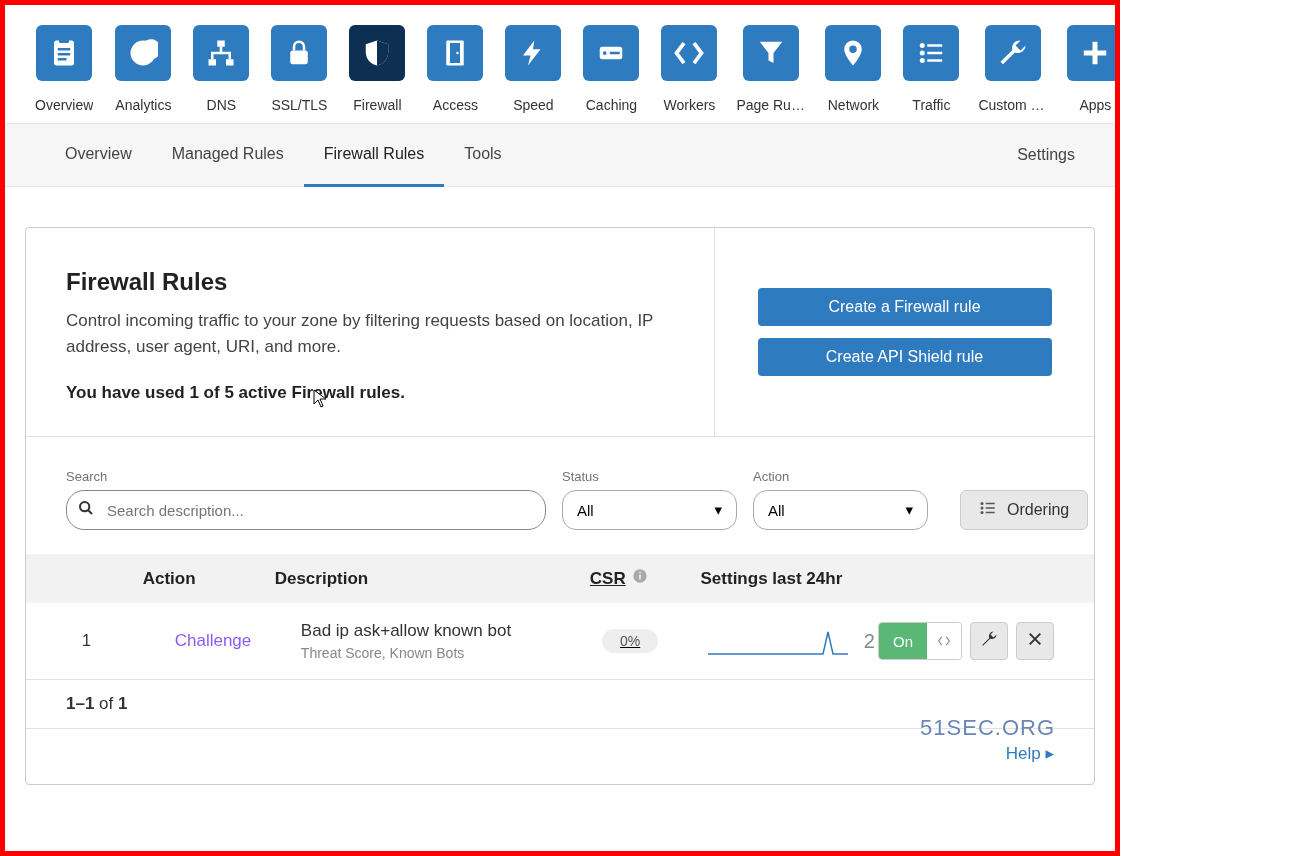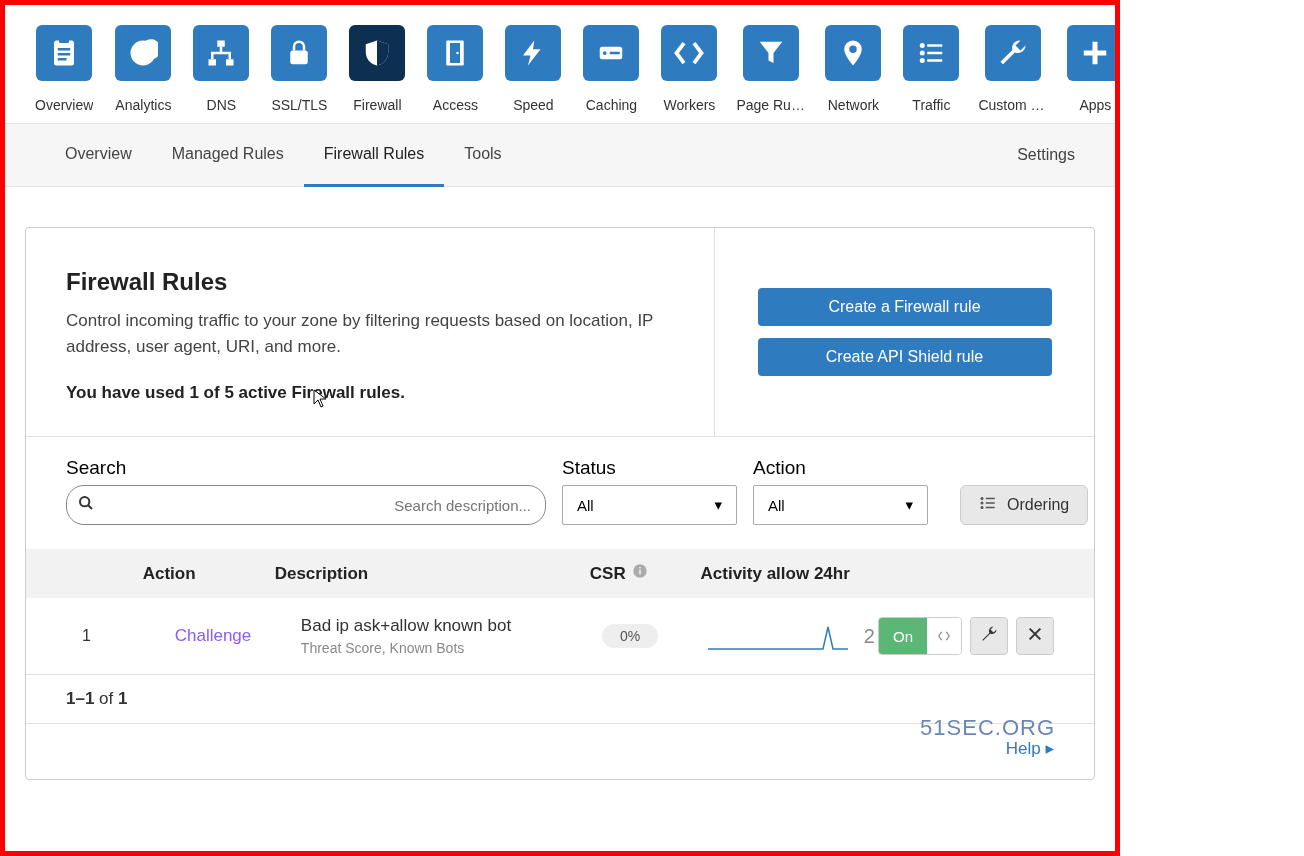--- a/index.html
+++ b/index.html
@@ -29,34 +29,34 @@
   .card-left { flex:1; padding:40px 40px 30px; }
   .card-right { width:380px; border-left:1px solid #e0e0e0; padding:60px 30px; display:flex; flex-direction:column; gap:12px; align-items:center;}
   .page-title { font-size:24px; font-weight:700; color:#222; margin-bottom:12px; }
   .page-desc { font-size:17px; color:#444; line-height:1.5; margin-bottom:24px; max-width:700px;}
   .page-usage { font-size:17px; font-weight:700; color:#222; }
   .btn-blue { background:#2f7bbf; color:#fff; border:none; border-radius:4px; font-size:16px; padding:10px 24px; width:294px; text-align:center; cursor:pointer;}
 
   
   .filters { display:flex; gap:16px; padding:20px 40px 24px; align-items:flex-end; border-top:1px solid #e0e0e0;}
   .filter { display:flex; flex-direction:column; gap:6px;}
-  .filter label { font-size:19px; color:#000000;}
+  .filter label { font-size:13px; color:#737373;margin-top:12px;}
   .search-box { position:relative; }
-  .search-box input { width:480px; height:40px; border:1px solid #888; border-radius:18px; padding:0 14px 0 40px; font-size:15px;text-align:right;}
+  .search-box input { width:480px; height:40px; border:1px solid #888; border-radius:18px; padding:0 14px 0 40px; font-size:15px;}
   .search-box .search-ic { position:absolute; left:12px; top:50%; transform:translateY(-50%); }
-  .select { width:175px; height:40px; border:1px solid #aaa; border-radius:2px; padding:0 14px; font-size:15px; background:#fff; display:flex; align-items:center; justify-content:space-between; cursor:pointer;}
+  .select { width:175px; height:40px; border:1px solid #aaa; border-radius:14px; padding:0 14px; font-size:15px; background:#fff; display:flex; align-items:center; justify-content:space-between; cursor:pointer;}
   .filters .spacer { flex:1; }
   .ordering-btn { height:40px; background:#e8e8e8; border:1px solid #ccc; border-radius:6px; padding:0 18px; display:flex; align-items:center; gap:10px; cursor:pointer; font-size:16px; color:#333;}
 
   
   .thead { display:flex; align-items:center; background:#f2f2f2; padding:14px 40px; font-weight:700; font-size:17px; color:#222;}
   .col-idx { width:90px; }
   .col-action { width:155px; }
   .col-desc { width:370px; }
-  .col-csr { width:130px; display:flex; align-items:center; gap:6px;}
+  .col-csr { width:130px; display:flex; align-items:center; gap:6px;text-decoration:underline;}
   .col-activity { width:195px; }
   .col-controls { width:220px; text-align:right; }
 
   .trow { display:flex; align-items:center; padding:18px 40px; font-size:17px;}
   .trow .col-idx { font-size:16px; color:#333; text-align:center; padding-right:40px;}
   .trow .col-action { color:#8b5cf6;margin-left:28px; }
   .trow .col-desc .d1 { color:#333; }
   .trow .col-desc .d2 { font-size:14px; color:#888; margin-top:4px;}
   .csr-pill { background:#eee; border-radius:14px; padding:4px 18px; font-size:14px; color:#555; display:inline-block;}
   .activity { display:flex; align-items:center; gap:16px;}
@@ -297,21 +297,21 @@
         <div class="col-csr">
           <span>CSR</span>
           <span>
             <svg width="16" height="16" viewBox="0 0 24 24" fill="#aaa">
                 <circle cx="12" cy="12" r="10"></circle>
                 <rect x="11" y="10" width="2" height="7" fill="#fff"></rect>
                 <rect x="11" y="6" width="2" height="2" fill="#fff"></rect>
               </svg>
           </span>
         </div>
-        <div class="col-activity">Activity allow 24hr</div>
+        <div class="col-activity">Settings last 24hr</div>
         <div class="col-controls"></div>
       </div>
 
       <div class="trow">
         <div class="col-idx">1</div>
         <div class="col-action">Challenge</div>
         <div class="col-desc">
           <div class="d1">Bad ip ask+allow known bot</div>
           <div class="d2">Threat Score, Known Bots</div>
         </div>

